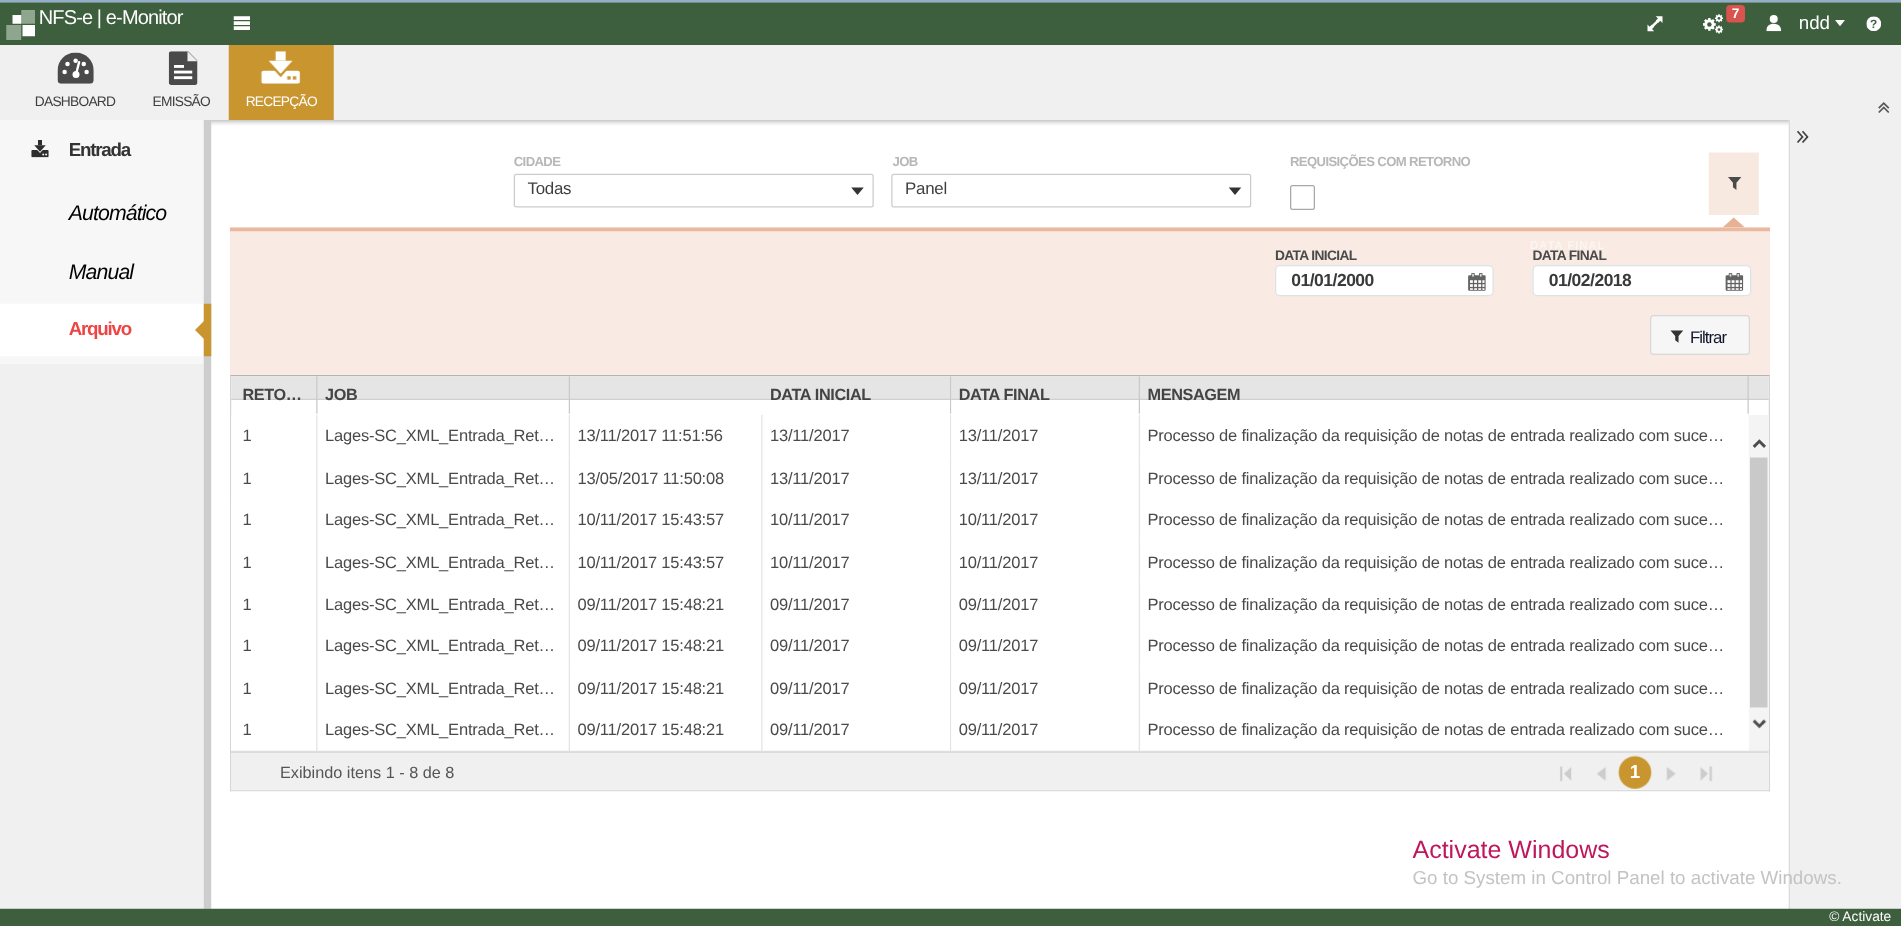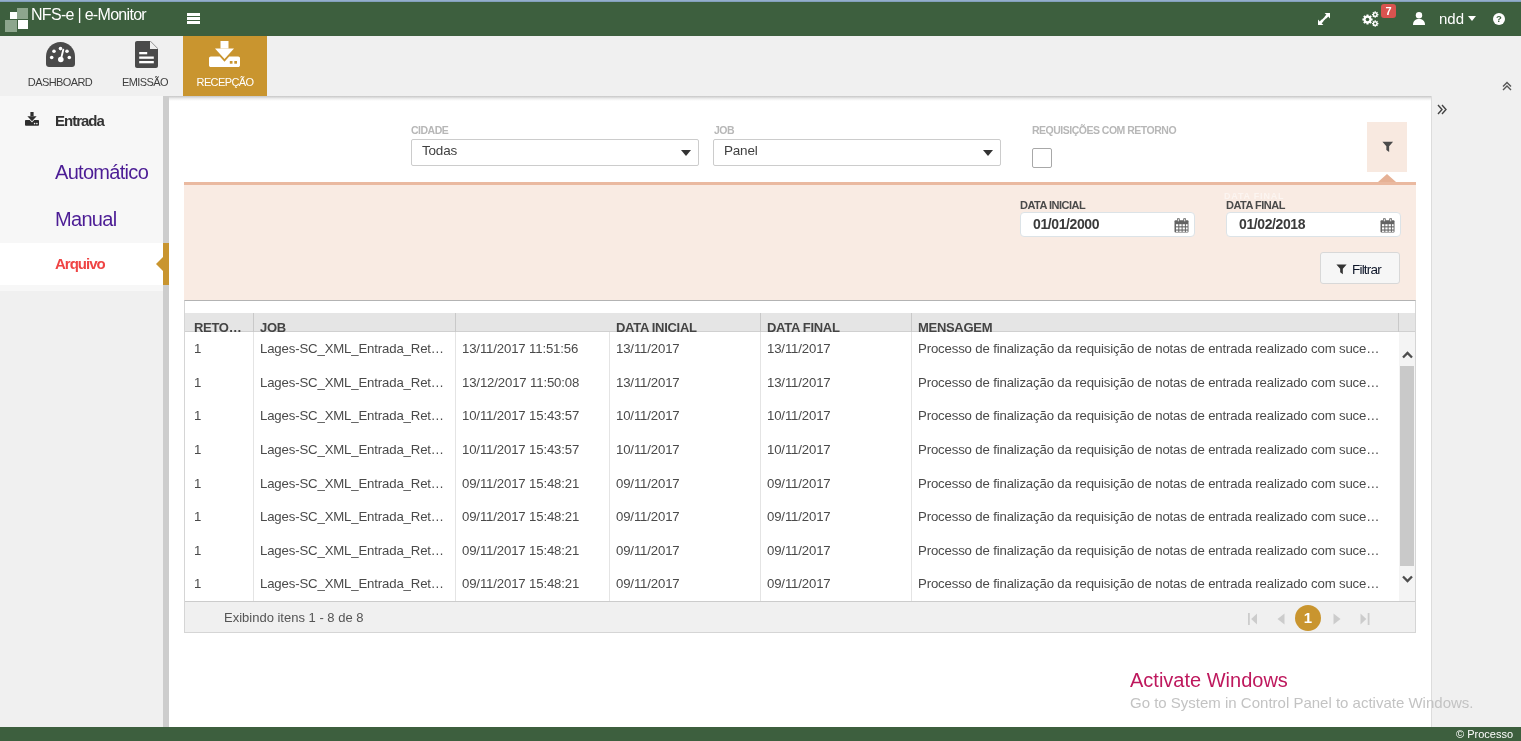--- a/index.html
+++ b/index.html
@@ -46,21 +46,21 @@
 #tab-emis { left:105px; width:80px; }
 #tab-rec  { left:183px; width:84px; background:#c9952f; }
 #tab-rec .lbl { color:#fff; }
 #tb-collapse { left:1502px; top:81px; }
 
 
 #sidebar { left:0; top:96px; width:163px; height:631px; background:#f0f0f0; }
 #sidebar-menu { left:0; top:96px; width:163px; height:195px; background:#f7f7f7; }
 #sidebar-scroll { left:163px; top:96px; width:6px; height:631px; background:#cdcdcd; }
 #sb-entrada { left:55px; top:112px; font-size:15px; font-weight:bold; color:#333; letter-spacing:-1px; }
-.sb-item { position:absolute; left:55px; font-size:20px; color:#4c1d95; letter-spacing:-0.7px; }
+.sb-item { position:absolute; left:55px; font-size:17px; color:#000000; letter-spacing:-0.7px;font-style:italic; }
 #sb-auto { top:161px; }
 #sb-man  { top:208px; }
 #sb-arq-row { left:0; top:243px; width:163px; height:42px; background:#fff; }
 #sb-arq { left:55px; top:12px; font-size:15px; font-weight:bold; color:#ef4444; position:absolute; letter-spacing:-1px; }
 #sb-notch-bar { left:163px; top:243px; width:6px; height:42px; background:#c9952f; }
 #sb-notch-tri { left:155.5px; top:256px; width:0; height:0; border-top:8px solid transparent;
   border-bottom:8px solid transparent; border-right:8px solid #c9952f; }
 
 
 #rightpanel { left:1431px; top:96px; width:90px; height:631px; background:#f0f0f0;
@@ -99,21 +99,21 @@
 #di { left:1020px; }
 #df { left:1226px; }
 #btn-filtrar { left:1320px; top:252px; width:80px; height:32px; background:#f6f6f6;
   border:1px solid #d8d8d8; border-radius:3px; font-size:13.5px; color:#0f172a; letter-spacing:-0.8px;
   line-height:30px; }
 .cal { position:absolute; right:5px; top:5px; }
 
 
 #grid { left:184px; top:300px; width:1232px; height:333px; border:1px solid #d5d5d5;
   border-top:1px solid #b3b3b3; background:#fff; }
-#ghead { position:absolute; left:0; top:12px; width:1230px; height:19px; background:#e5e5e5;
+#ghead { position:absolute; left:0; top:0; width:1230px; height:19px; background:#e5e5e5;
   border-bottom:1px solid #d0d0d0; box-sizing:border-box; }
 .hc { position:absolute; top:0; height:30px; line-height:30px; font-size:13px;
   font-weight:bold; color:#444; padding-left:6px; border-right:1px solid #c9c9c9;
   letter-spacing:-0.3px; white-space:nowrap; }
 .rc { position:absolute; top:0; height:34px; line-height:34px; font-size:13.2px; color:#4a4a4a; letter-spacing:-0.15px;
   padding-left:6px; border-right:1px solid #e4e4e4; white-space:nowrap; overflow:hidden; }
 .grow { position:absolute; left:0; width:1214px; height:34px; background:#fff; }
 #gfoot { position:absolute; left:0; top:300px; width:1230px; height:31px; background:#f0f0f0;
   border-top:1px solid #ccc; font-size:13px; color:#555; }
 #gfoot .info { position:absolute; left:39px; top:8px; }
@@ -319,21 +319,21 @@
    <div class="rc" style="left:0;width:69px;padding-left:9px">1</div>
    <div class="rc" style="left:69px;width:202px">Lages-SC_XML_Entrada_Ret…</div>
    <div class="rc" style="left:271px;width:154px">13/11/2017 11:51:56</div>
    <div class="rc" style="left:425px;width:151px">13/11/2017</div>
    <div class="rc" style="left:576px;width:151px">13/11/2017</div>
    <div class="rc" style="left:727px;width:487px;border-right:none">Processo de finalização da requisição de notas de entrada realizado com suce…</div>
   </div>
   <div class="grow" style="top:64.62px">
    <div class="rc" style="left:0;width:69px;padding-left:9px">1</div>
    <div class="rc" style="left:69px;width:202px">Lages-SC_XML_Entrada_Ret…</div>
-   <div class="rc" style="left:271px;width:154px">13/12/2017 11:50:08</div>
+   <div class="rc" style="left:271px;width:154px">13/05/2017 11:50:08</div>
    <div class="rc" style="left:425px;width:151px">13/11/2017</div>
    <div class="rc" style="left:576px;width:151px">13/11/2017</div>
    <div class="rc" style="left:727px;width:487px;border-right:none">Processo de finalização da requisição de notas de entrada realizado com suce…</div>
   </div>
   <div class="grow" style="top:98.25px">
    <div class="rc" style="left:0;width:69px;padding-left:9px">1</div>
    <div class="rc" style="left:69px;width:202px">Lages-SC_XML_Entrada_Ret…</div>
    <div class="rc" style="left:271px;width:154px">10/11/2017 15:43:57</div>
    <div class="rc" style="left:425px;width:151px">10/11/2017</div>
    <div class="rc" style="left:576px;width:151px">10/11/2017</div>
@@ -406,14 +406,14 @@
    <path d="M0.5 0.5 L6.3 6 L0.5 11.5 Z" fill="#ccc"></path>
    <rect x="7.7" y="0" width="1.8" height="12" fill="#ccc"></rect>
       </svg>
  </div>
 </div>
 
 <div class="abs" id="wm1">Activate Windows</div>
 <div class="abs" id="wm2">Go to System in Control Panel to activate Windows.</div>
 
 <div class="abs" id="botbar">
-    <span>© Processo</span>
+    <span>© Activate</span>
   </div>
 
 </body></html>

